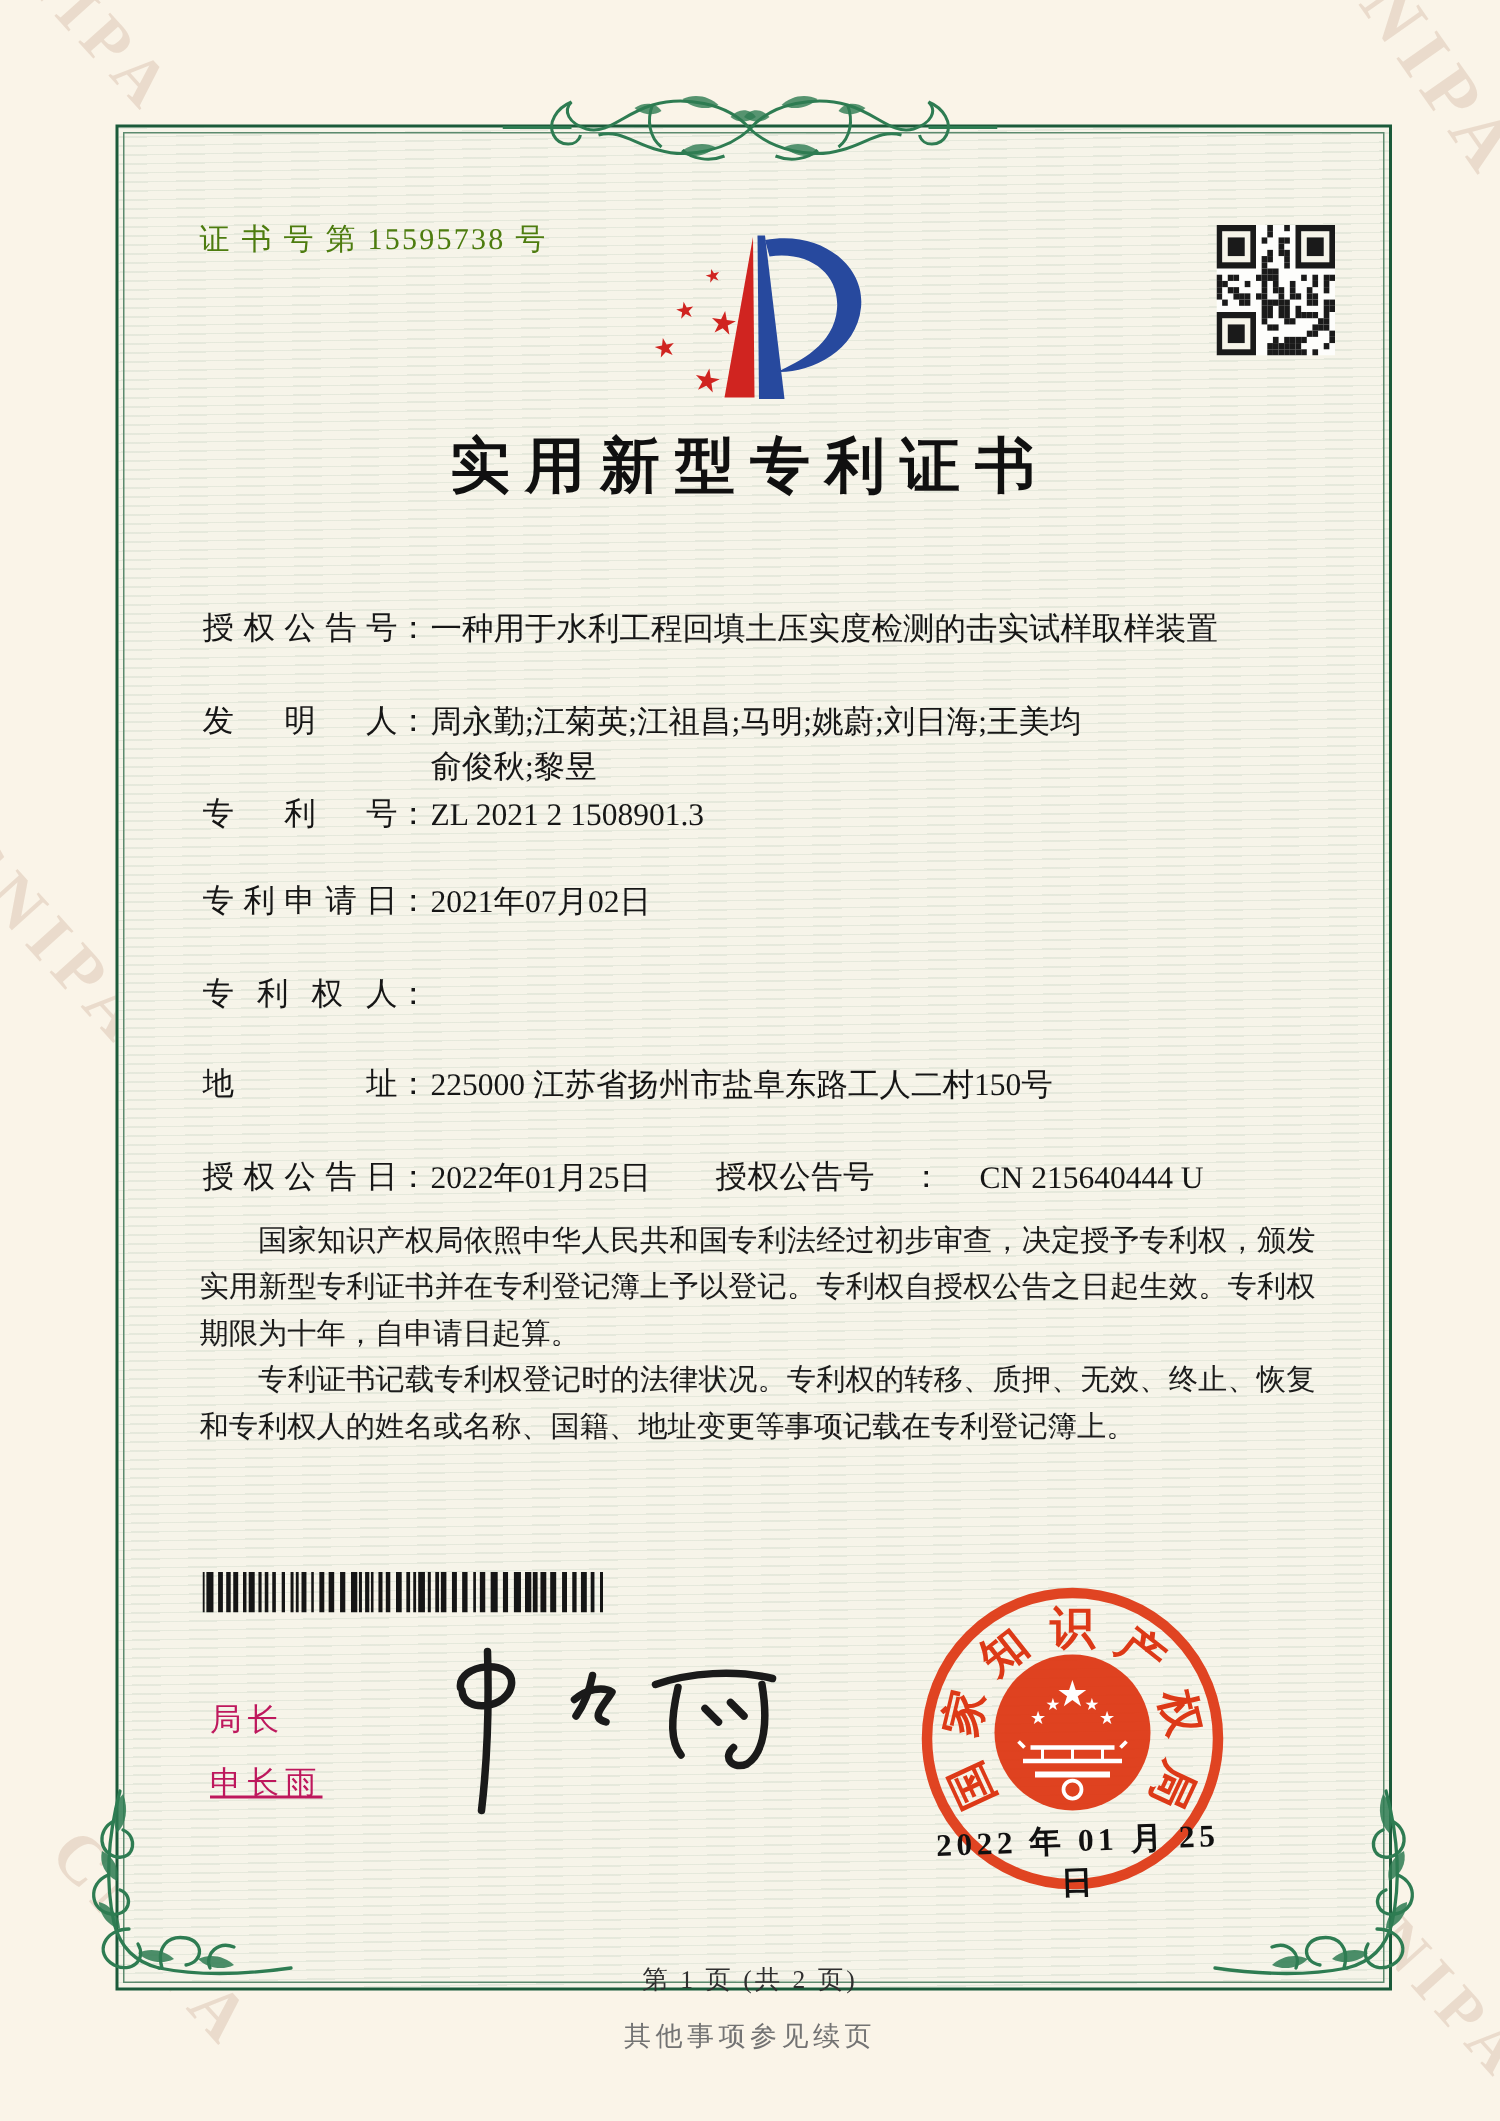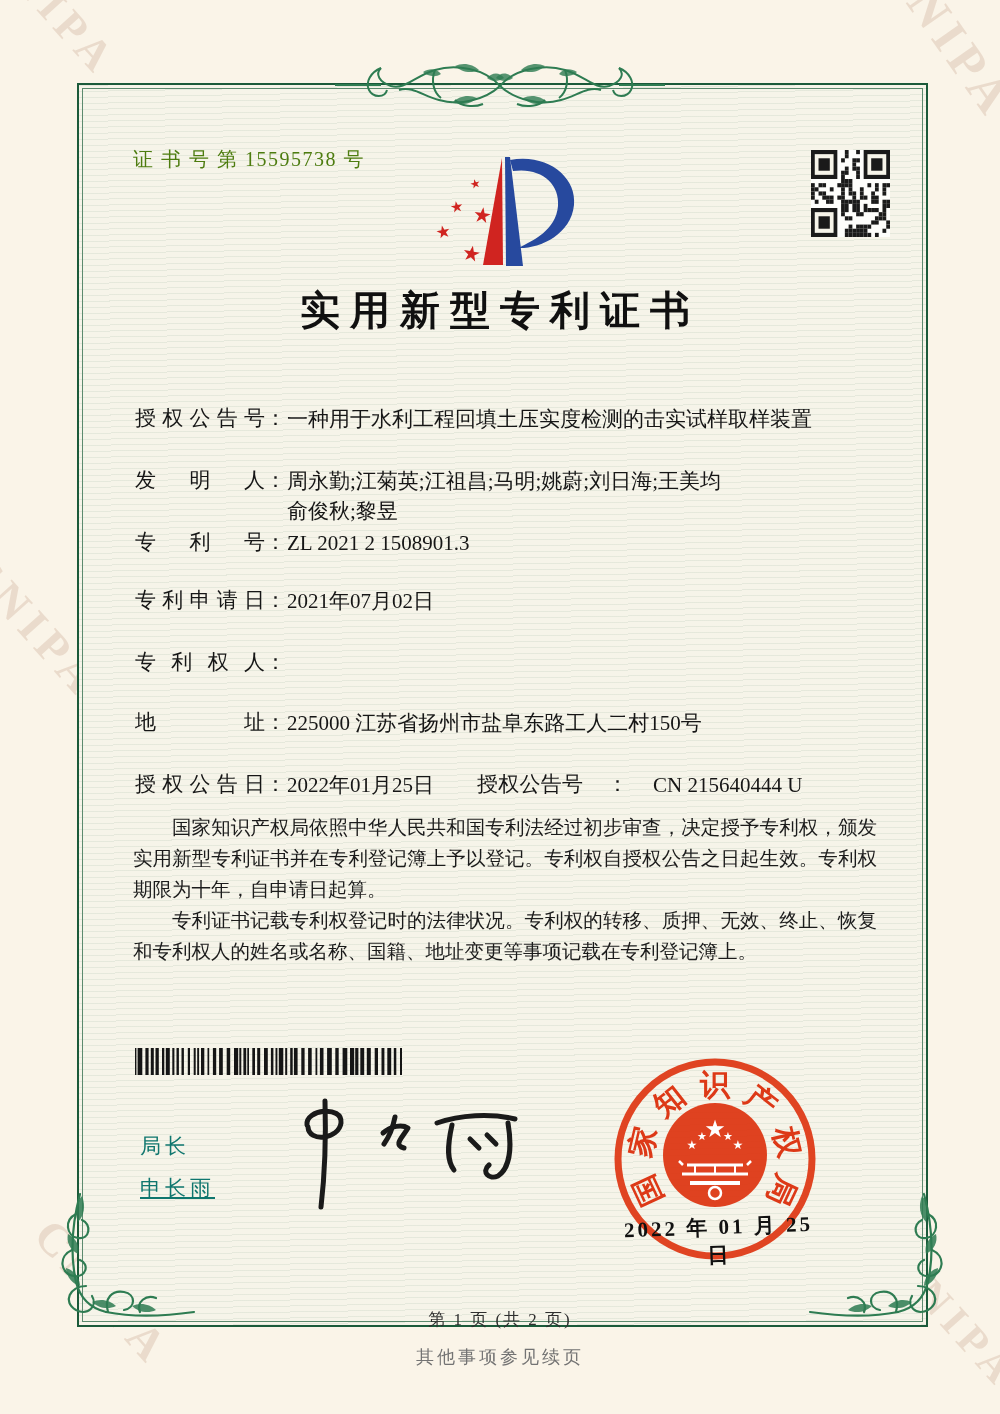--- a/index.html
+++ b/index.html
@@ -37,21 +37,21 @@
   .fvalue{display:inline-block;white-space:pre-line;line-height:30px;}
   .r1{top:404px;} .r2{top:466px;} .r3{top:528px;} .r4{top:586px;} .r5{top:648px;} .r6{top:708px;}
   .r7{top:770px;}
   .grant-right{position:absolute;left:477px;top:770px;display:flex;font-size:21px;color:#161616;gap:24px;}
   .grant-right .flabel{width:106px;}
 
   .paras{left:133px;top:812px;width:744px;font-size:19.5px;line-height:31px;color:#1b1b1b;
          text-align:justify;}
   .paras p{margin:0;text-indent:2em;}
 
-  .director{font-family:"Liberation Sans","DejaVu Sans",sans-serif;font-size:21px;color:#0f766e;
+  .director{font-family:"Liberation Sans","DejaVu Sans",sans-serif;font-size:21px;color:#be185d;
             letter-spacing:4px;}
   .dir1{left:140px;top:1132px;} .dir2{left:140px;top:1174px;text-decoration:underline;}
 
   .seal-date{left:612px;top:1213px;width:214px;text-align:center;font-size:21px;font-weight:bold;
              color:#111;letter-spacing:3px;transform:rotate(-2deg);z-index:6;}
   .page-info{left:0;top:1289px;width:100%;text-align:center;font-size:17px;color:#2f2f2f;letter-spacing:2px;margin-top:19px;}
   .cont-note{left:0;top:1345px;width:100%;text-align:center;font-size:18px;color:#737373;letter-spacing:3px;}
 
   .corner-br{transform:scaleX(-1);}
   svg{display:block;}

